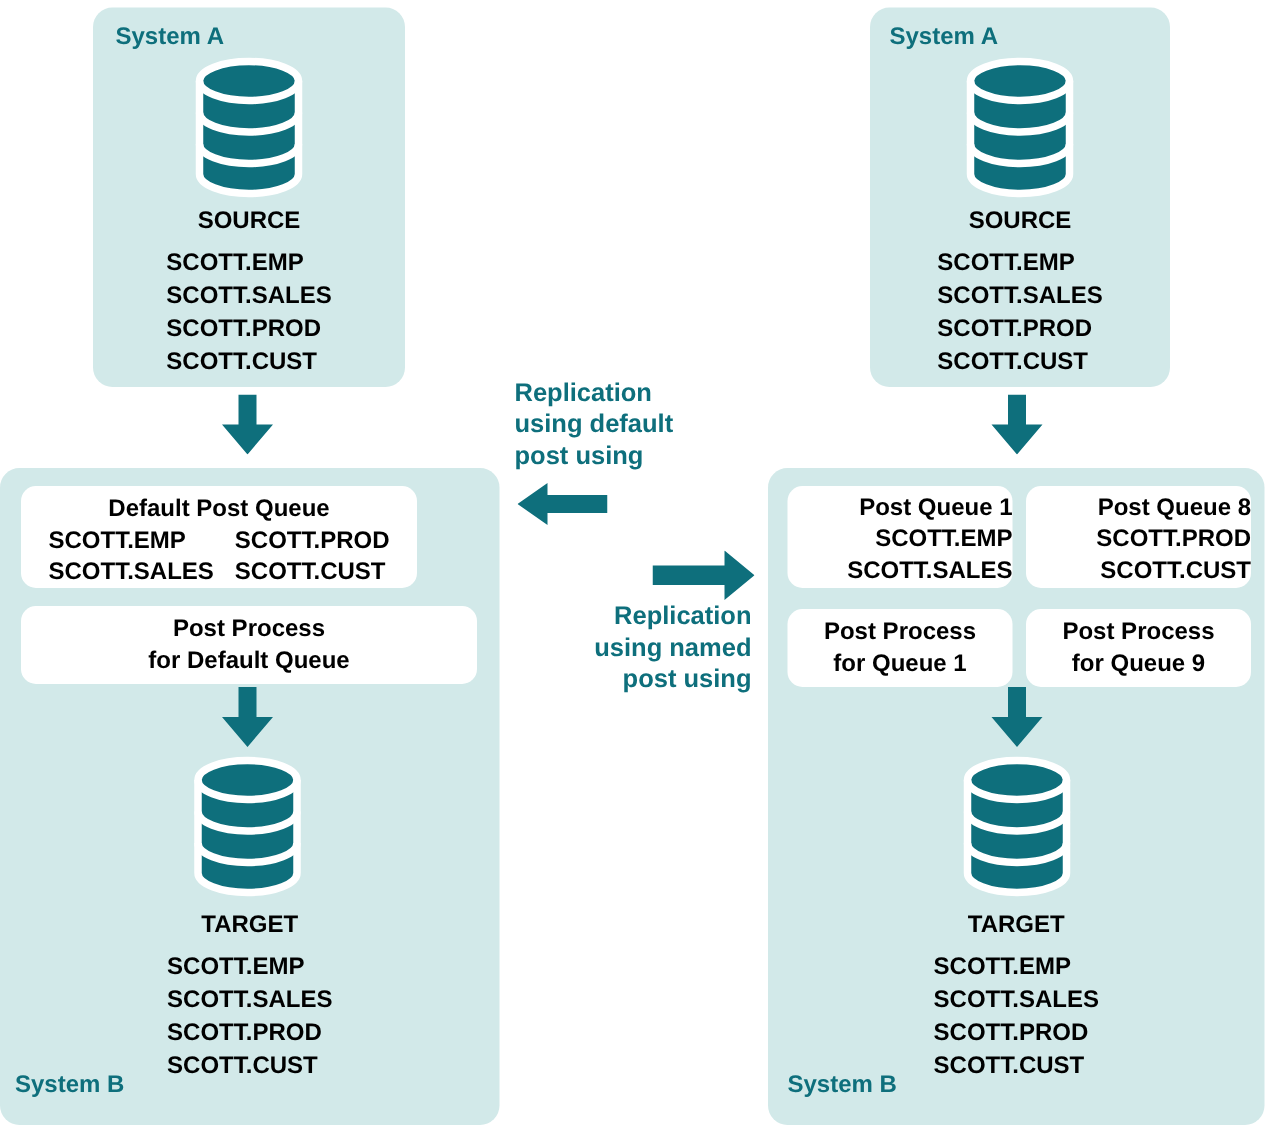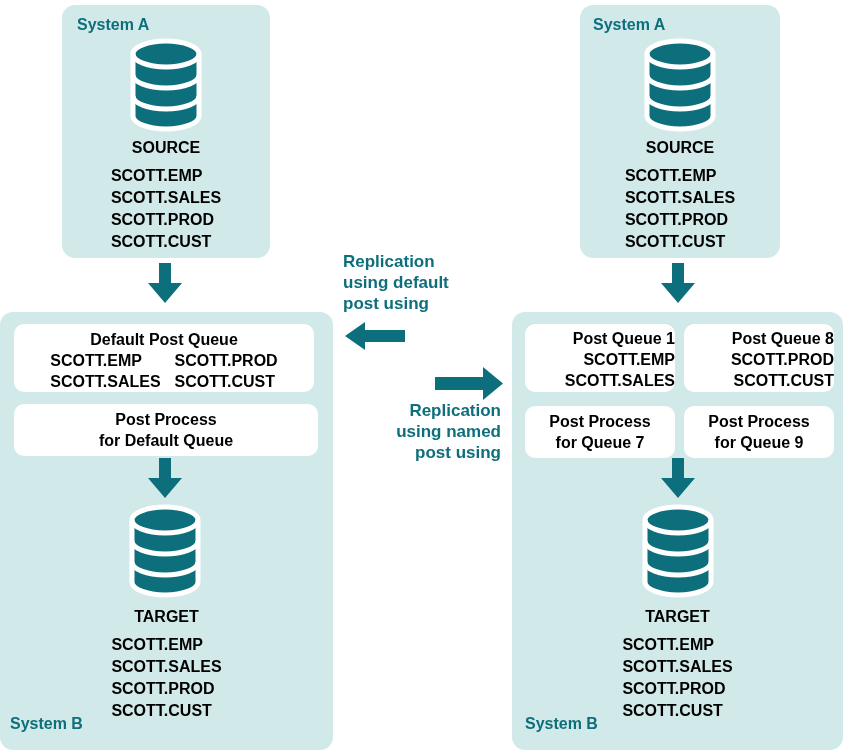--- a/index.html
+++ b/index.html
@@ -98,21 +98,21 @@
   </svg>
 
   <div class="mid-label" style="left:345px; top:400px; width:156px; text-align:right;">
     <span class="line">Replication</span>
     <span class="line">using named</span>
     <span class="line">post using</span>
   </div>
 
   <div class="panel" style="left:0px; top:312px; width:333px; height:438px;">
 
-    <div class="wbox center-text" style="left:14px; top:12px; width:300px; height:68px;">
+    <div class="wbox center-text" style="left:14px; top:12px; width:264px; height:68px;">
       <div>Default Post Queue</div>
       <div class="two-col">
         <div>
           <span class="line">SCOTT.EMP</span>
           <span class="line">SCOTT.SALES</span>
         </div>
         <div>
           <span class="line">SCOTT.PROD</span>
           <span class="line">SCOTT.CUST</span>
         </div>
@@ -152,21 +152,21 @@
     </div>
 
     <div class="wbox queue-lines" style="left:172px; top:12px; width:150px; height:68px;">
       <span class="line">Post Queue 8</span>
       <span class="line">SCOTT.PROD</span>
       <span class="line">SCOTT.CUST</span>
     </div>
 
     <div class="wbox center-text" style="left:13px; top:94px; width:150px; height:52px;">
       <span class="line">Post Process</span>
-      <span class="line">for Queue 7</span>
+      <span class="line">for Queue 1</span>
     </div>
 
     <div class="wbox center-text" style="left:172px; top:94px; width:150px; height:52px;">
       <span class="line">Post Process</span>
       <span class="line">for Queue 9</span>
     </div>
 
     <svg class="arrow" style="left:148px; top:146px; width:36px; height:40px;">
         <use href="#arrow-down-sym"></use>
       </svg>

